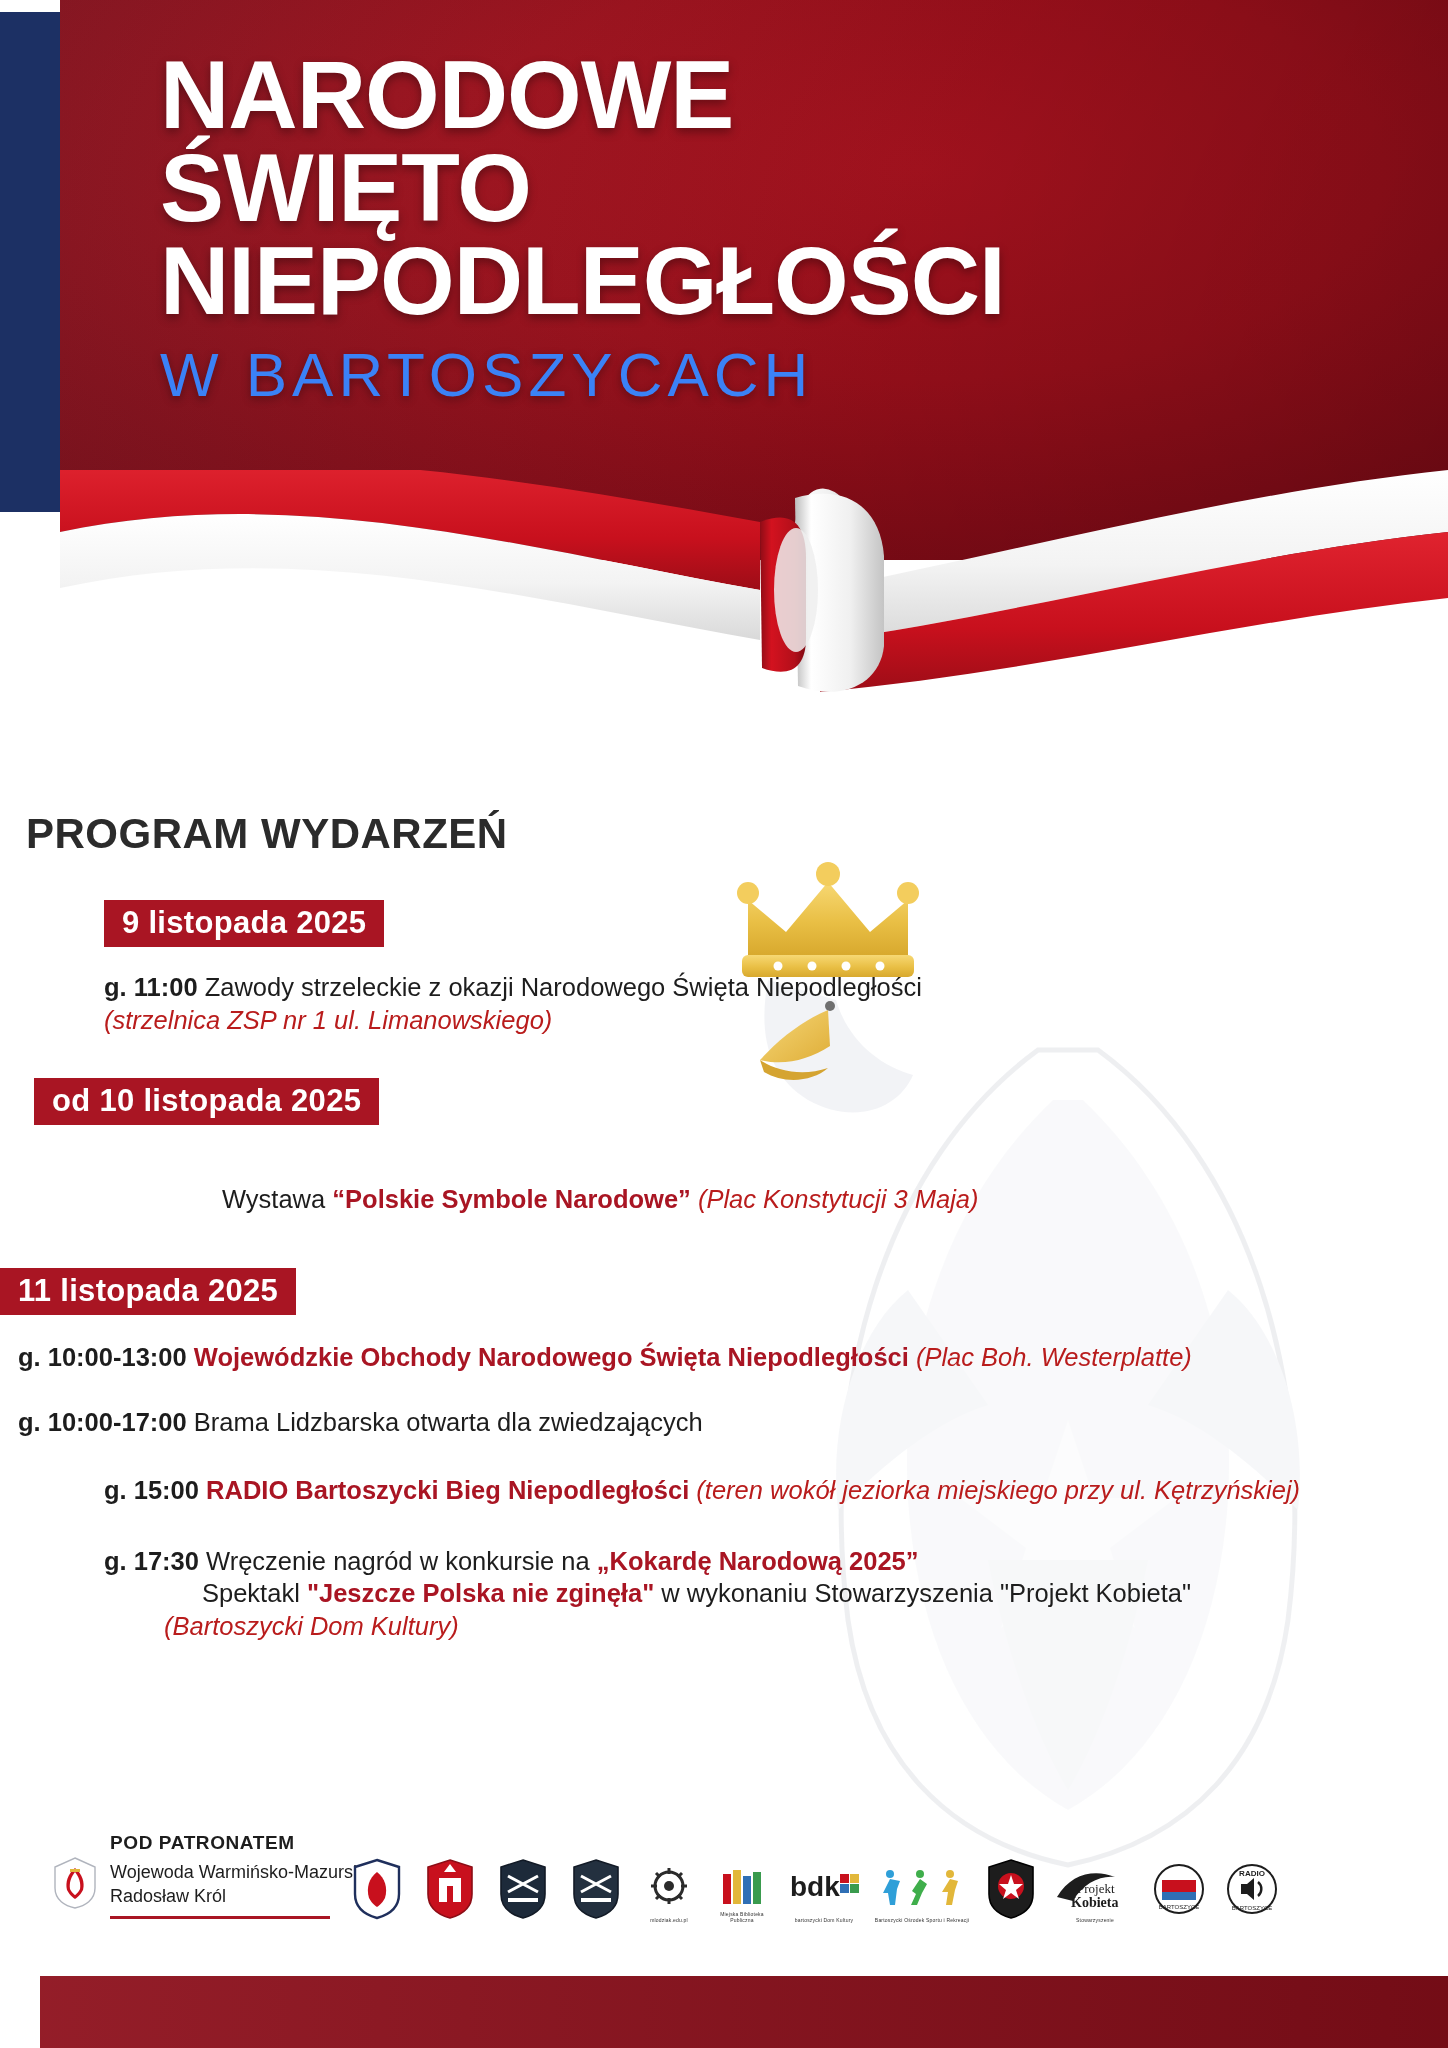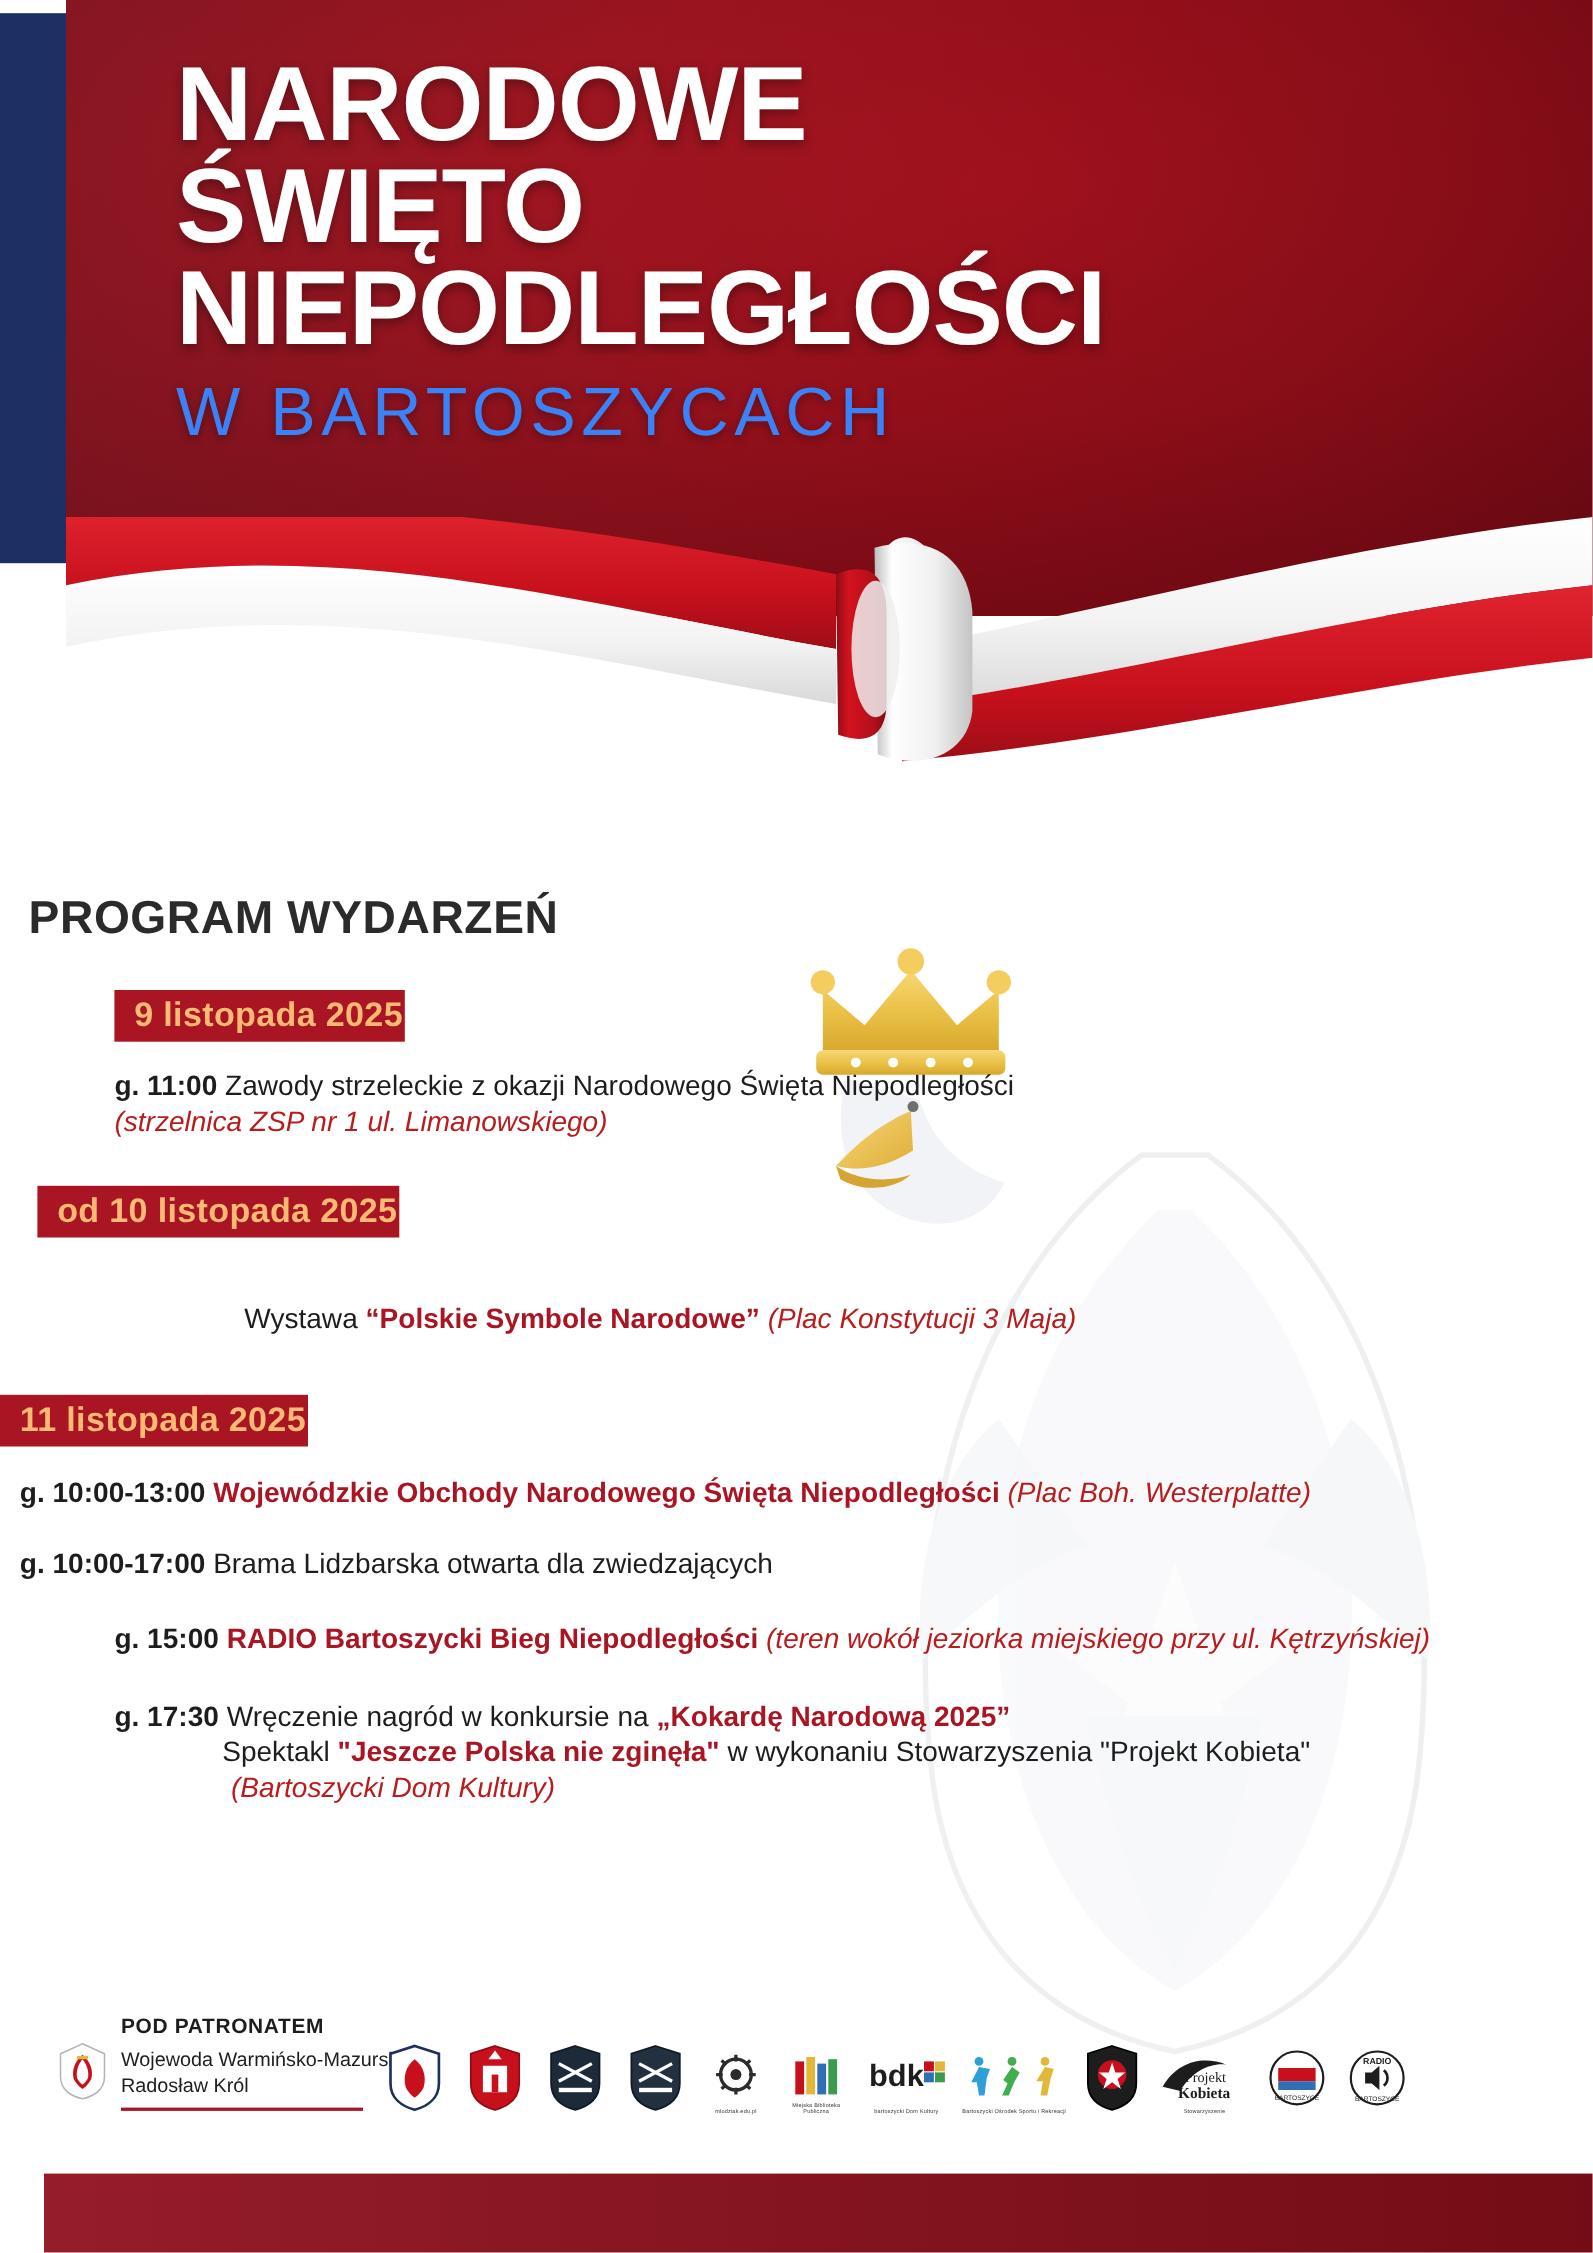--- a/index.html
+++ b/index.html
@@ -101,24 +101,24 @@
   }
   .content {
     position: absolute;
     left: 0; top: 900px;
     width: 1448px;
     z-index: 3;
   }
   .date-badge {
     display: inline-block;
     background: #a91523;
-    color: #fdba74;
+    color: #ffffff;
     font-weight: bold;
     font-size: 31px;
-    padding: 7px 2px 9px 18px;
+    padding: 7px 18px 9px 18px;
     letter-spacing: 0.3px;
     line-height: 1;
   }
   .sec-1-badge { margin-left: 104px; }
   .sec-2-badge { margin-left: 34px; }
   .sec-3-badge { }
 
   .entry {
     font-size: 25.5px;
     color: #1d1d1d;
@@ -359,21 +359,21 @@
     </div>
 
     <div class="entry row-f">
       <div>
         <b>g. 17:30</b>
         <span>Wręczenie nagród w konkursie na </span><span class="em-red">„Kokardę Narodową 2025”</span>
       </div>
       <div style="margin-left:98px;">
         <span>Spektakl </span><span class="em-red">"Jeszcze Polska nie zginęła"</span><span> w wykonaniu Stowarzyszenia "Projekt Kobieta"</span>
       </div>
-      <div class="ital" style="margin-left:106px;">(Bartoszycki Dom Kultury)</div>
+      <div class="ital" style="margin-left:60px;">(Bartoszycki Dom Kultury)</div>
     </div>
 
   </div>
 
   <div class="patron">
     <svg class="godlo" viewBox="0 0 46 54">
       <path d="M23 2 L43 11 L43 32 C43 44 33 50 23 52 C13 50 3 44 3 32 L3 11 Z" fill="#ffffff" stroke="#b0b4bd" stroke-width="1.4"></path>
       <path d="M23 12 C16 18 13 26 15 34 C18 40 23 43 23 43 C23 43 28 40 31 34 C33 26 30 18 23 12 Z" fill="#c8101d"></path>
       <path d="M23 16 C19 21 17 27 18 33 C20 37 23 39 23 39 C23 39 26 37 28 33 C29 27 27 21 23 16 Z" fill="#ffffff"></path>
       <rect x="18" y="13" width="10" height="3" fill="#e2b73a"></rect>

